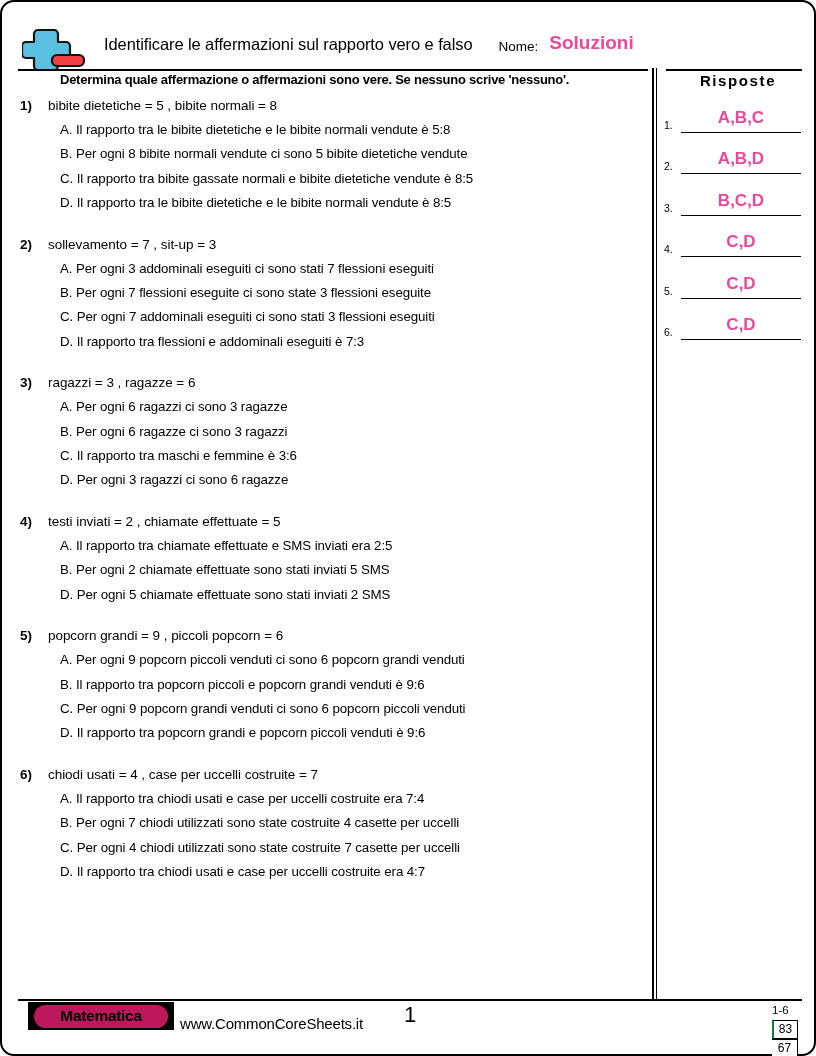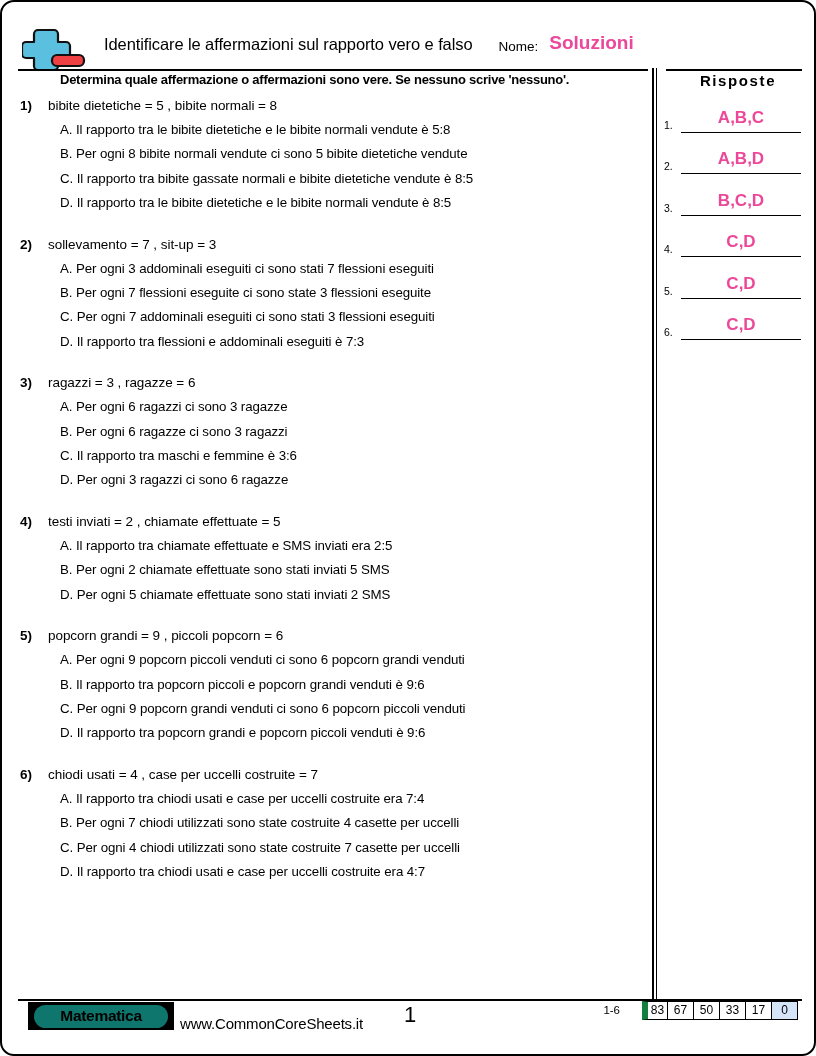--- a/index.html
+++ b/index.html
@@ -206,21 +206,21 @@
     width: 146px;
     height: 28px;
     background: #000000;
     display: flex;
     align-items: center;
     justify-content: center;
   }
   #brand-pill {
     width: 134px;
     height: 23px;
-    background: #0f766e;
+    background: #be185d;
     border-radius: 12px;
     display: flex;
     align-items: center;
     justify-content: center;
   }
   #brand-text {
     font-size: 15.5px;
     font-weight: bold;
     color: #000;
     letter-spacing: -0.3px;
@@ -241,37 +241,38 @@
     font-size: 22px;
   }
 
   #score-scale {
     position: absolute;
     right: 16px;
     top: 999px;
     display: flex;
     align-items: stretch;
     height: 19px;
+    flex-direction: column;
   }
   #score-range {
     font-size: 11.5px;
     padding-right: 7px;
     line-height: 19px;
   }
   .score-cell {
     width: 26px;
     border: 1px solid #000;
     border-left: none;
     font-size: 12px;
     text-align: center;
     line-height: 17px;
     background: #ffffff;
     box-sizing: border-box;
   }
-  .score-cell:first-of-type { border-left: 6px solid #15803d; margin-left: 15px; }
+  .score-cell:first-of-type { border-left: 2px solid #15803d; }
   .score-cell.highlight { background: #d6e4f7; }
 </style>
 </head>
 <body>
 
 <div id="page">
 
   <div id="header">
     <div id="logo">
       <svg width="64" height="46" viewBox="0 0 64 46">

